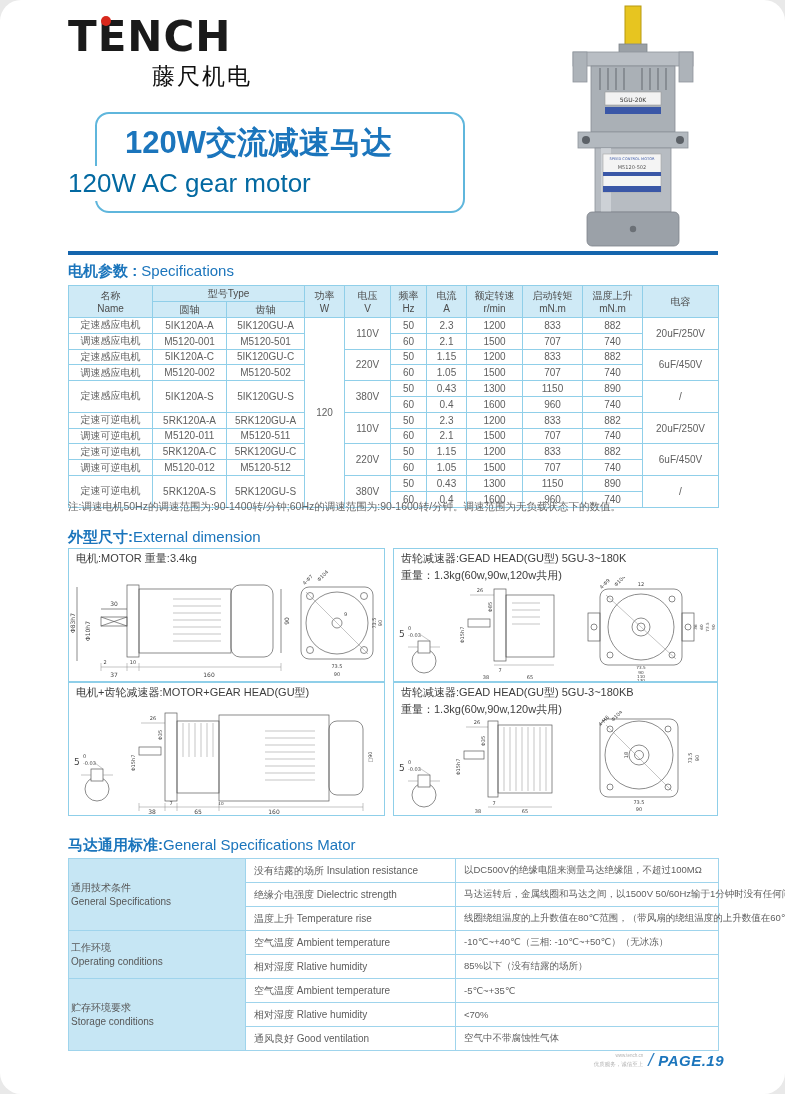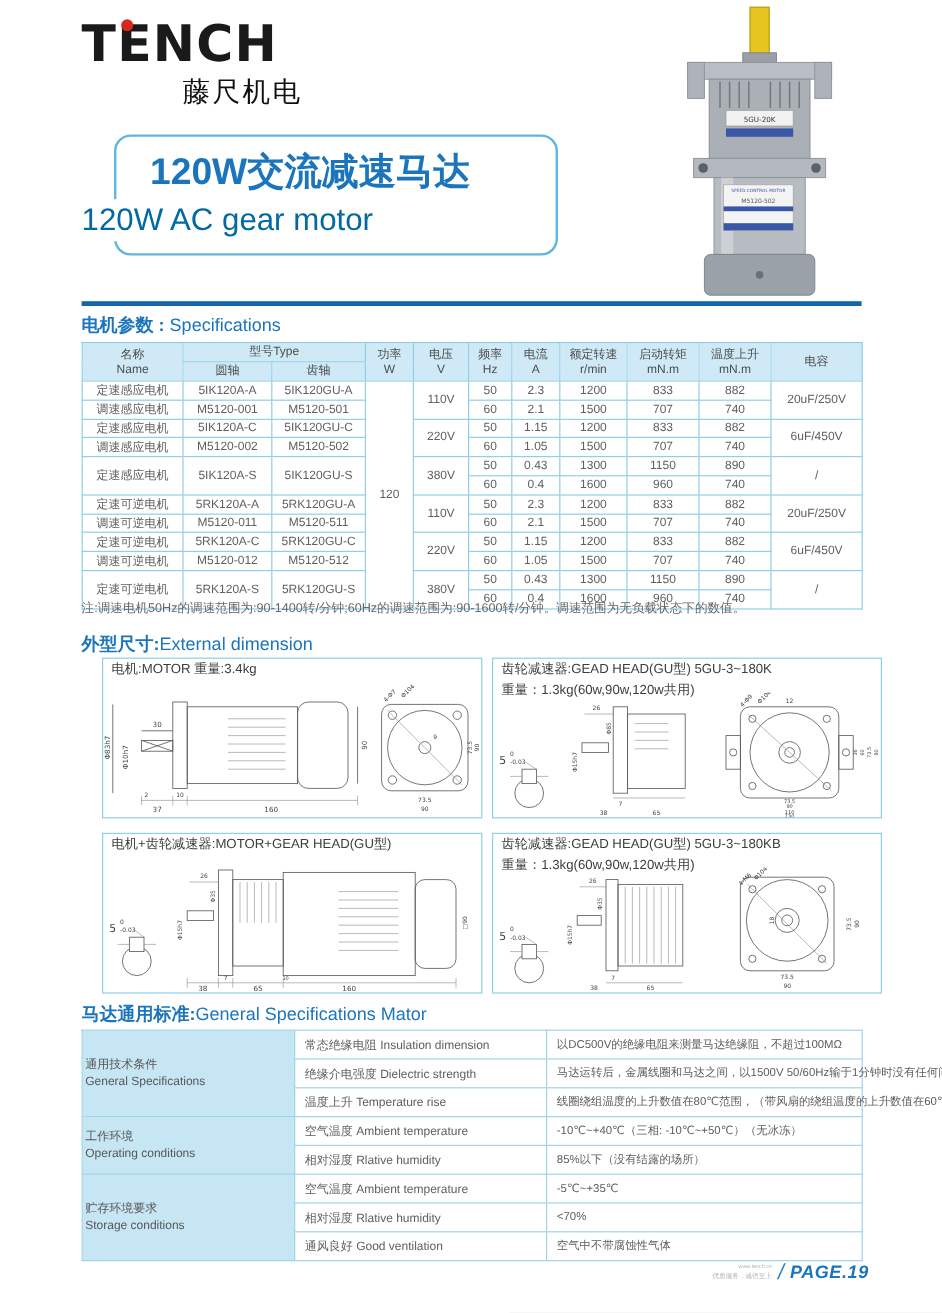--- a/index.html
+++ b/index.html
@@ -1,17 +1,17 @@
 <!DOCTYPE html>
 <html><head>
 <meta charset="utf-8">
 <style>
   html,body{margin:0;padding:0;background:#e9e9e9;}
   .page{position:relative;width:785px;height:1094px;background:#ffffff;margin:0 auto;
-        font-family:"Liberation Sans","DejaVu Sans",sans-serif;overflow:hidden;}
+        font-family:"Liberation Sans","DejaVu Sans",sans-serif;overflow:hidden;border-radius:21px;}
   .content{position:absolute;left:68px;top:0;width:650px;height:1094px;}
 
   
   .logo{position:absolute;left:0;top:16px;}
   .logo-en{position:relative;font-size:42px;font-weight:900;color:#1a1a1a;letter-spacing:1px;
            line-height:1;font-family:"DejaVu Sans","Liberation Sans",sans-serif;}
   .logo-dot{position:absolute;left:33px;top:0;width:10px;height:10px;border-radius:50%;background:#d8281c;}
   .logo-cn{margin:3px 0 0 84px;font-size:23px;font-weight:normal;color:#101010;letter-spacing:2px;}
 
   
@@ -33,22 +33,22 @@
   
   table.spec{position:absolute;left:0;top:285px;width:650px;border-collapse:collapse;table-layout:fixed;}
   .spec th,.spec td{border:1px solid #90cfe9;text-align:center;vertical-align:middle;overflow:hidden;}
   .spec th{background:#cfeaf6;font-weight:normal;color:#4c4c4c;font-size:10px;line-height:1.3;padding:1px 0;}
   .spec td{color:#606060;font-size:10px;height:14.8px;padding:0 1px;white-space:nowrap;}
   .th2{display:block;}
 
   .note{position:absolute;left:0;top:500px;font-size:10.5px;color:#666;white-space:nowrap;}
 
   
-  .panels{position:absolute;left:17px;top:548px;width:650px;display:grid;
-          grid-template-columns:317px 325px;grid-template-rows:134px 134px;gap:12px 8px;}
+  .panels{position:absolute;left:0;top:548px;width:650px;display:grid;
+          grid-template-columns:317px 325px;grid-template-rows:134px 134px;gap:0 8px;}
   .panel{border:1px solid #8fcfe9;position:relative;background:#fff;}
   .ptitle{font-size:11px;color:#3d3d3d;padding:3px 0 0 7px;line-height:1.25;white-space:nowrap;}
   .panel svg{position:absolute;left:0;bottom:0;}
   svg text{fill:#444;font-size:6px;font-family:"DejaVu Sans","Liberation Sans",sans-serif;}
   svg text.big{font-size:9px;}
   svg text.tiny{font-size:5px;}
   svg text.micro{font-size:4.2px;}
   .draw{stroke:#5a5a5a;fill:none;stroke-width:0.7;}
   .thin{stroke:#8a8a8a;stroke-width:0.5;}
 
@@ -566,21 +566,21 @@
           <col style="width:177px">
           <col style="width:210px">
           <col style="width:263px">
         </colgroup>
     <tbody>
           <tr>
       <td class="grp" rowspan="3">
         <div>通用技术条件</div>
         <div>General Specifications</div>
       </td>
-      <td>常态绝缘电阻 Insulation dimension</td>
+      <td>没有结露的场所 Insulation resistance</td>
       <td class="val">以DC500V的绝缘电阻来测量马达绝缘阻，不超过100MΩ</td>
     </tr>
     <tr>
       <td>绝缘介电强度 Dielectric strength</td>
       <td class="val">马达运转后，金属线圈和马达之间，以1500V 50/60Hz输于1分钟时没有任何问题。</td>
     </tr>
     <tr>
       <td>温度上升 Temperature rise</td>
       <td class="val">线圈绕组温度的上升数值在80℃范围，（带风扇的绕组温度的上升数值在60℃左右）</td>
     </tr>

